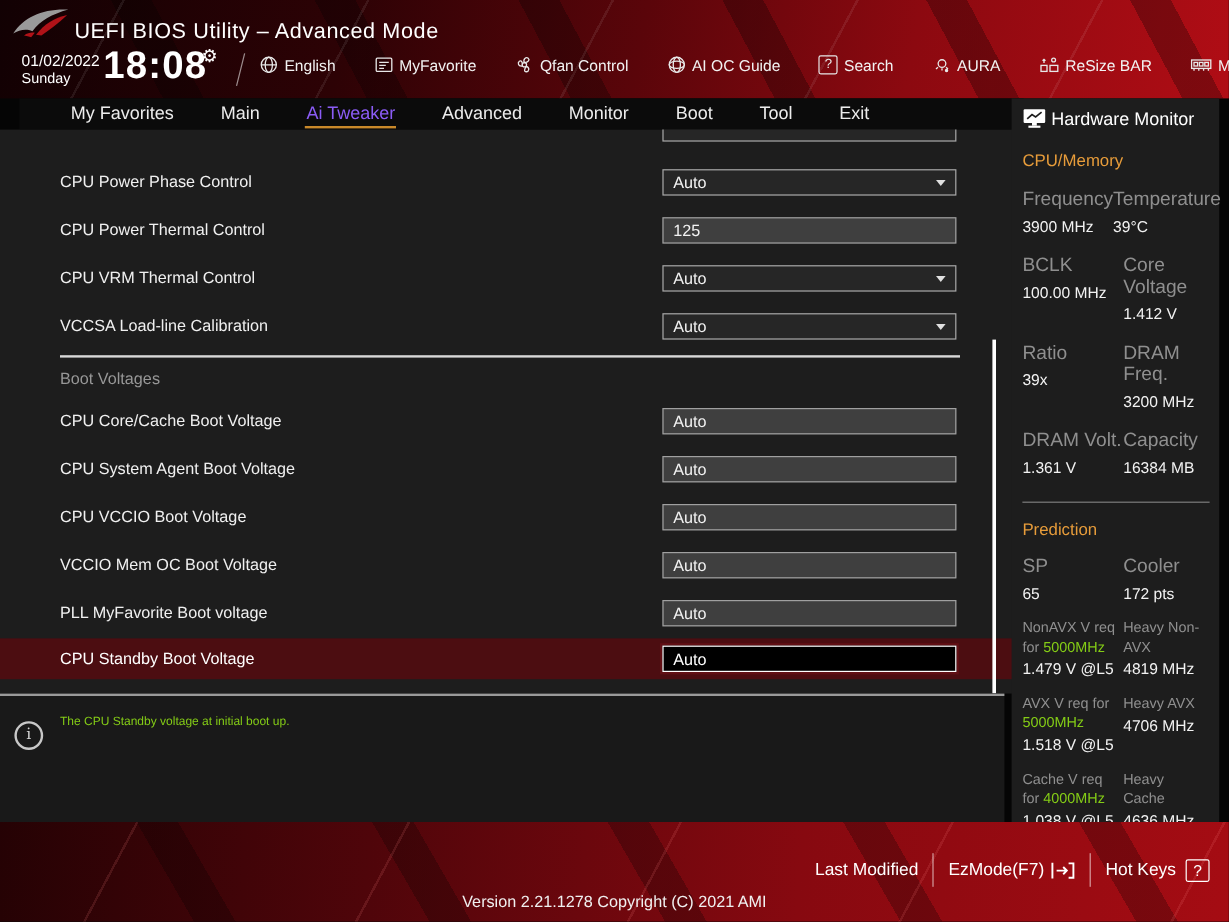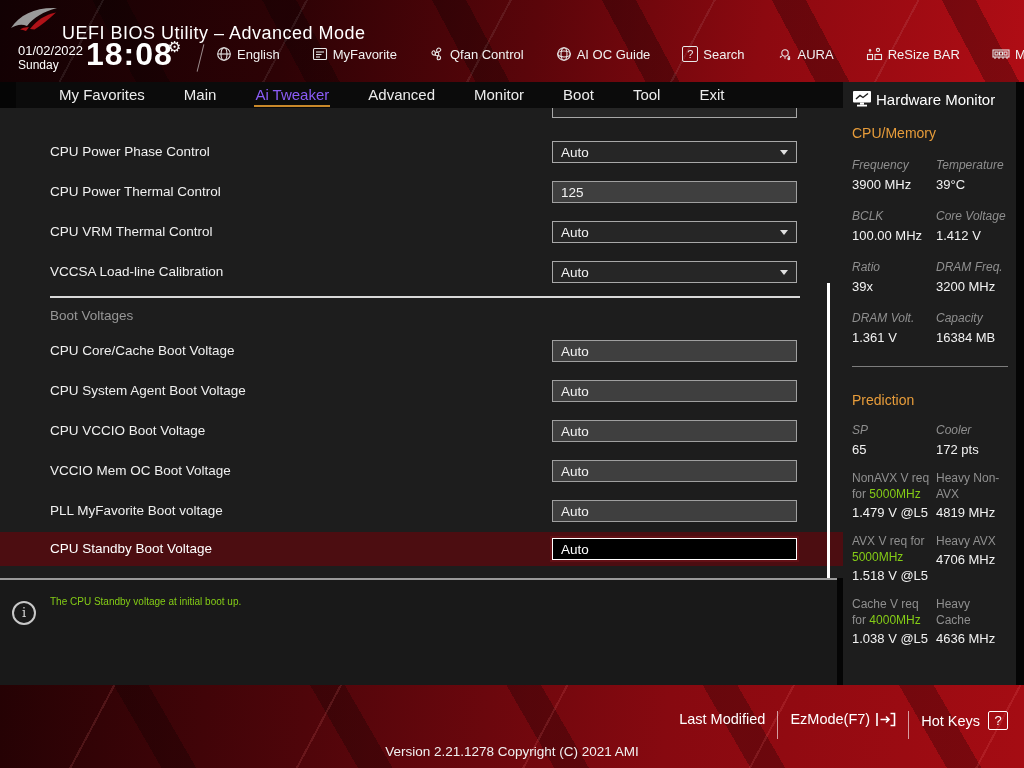--- a/index.html
+++ b/index.html
@@ -8,21 +8,21 @@
   .stage { position:absolute; top:0; left:0; width:1024px; height:768px; }
 
   
   .header { position:absolute; top:0; left:0; width:1024px; height:82px;
     background: linear-gradient(100deg, #120103 0%, #2d0205 28%, #5a050a 52%, #8c0910 74%, #b00d15 100%); }
   .header::before { content:""; position:absolute; inset:0; pointer-events:none;
     background:
       repeating-linear-gradient(118deg, transparent 0 90px, rgba(255,255,255,0.08) 90px 92px, transparent 92px 180px),
       repeating-linear-gradient(62deg, transparent 0 120px, rgba(0,0,0,0.28) 120px 150px); }
   .rog-logo { position:absolute; left:10px; top:5px; width:48px; height:30px; }
-  .hdr-title { position:absolute; left:62px; top:23px; font-size:18px; color:#fff; letter-spacing:0.5px; }
+  .hdr-title { position:absolute; left:62px; top:16px; font-size:18px; color:#fff; letter-spacing:0.5px; }
   .datetime { position:absolute; left:18px; top:43px; color:#fff; line-height:15px; }
   .dt-date { font-size:13px; } .dt-day { font-size:12px; }
   .time-big { position:absolute; left:86px; top:36px; font-size:32px; color:#fff; font-weight:bold; letter-spacing:1px; }
   .time-gear { position:absolute; left:168px; top:38px; font-size:15px; color:#fff;
                font-family:"DejaVu Sans", sans-serif; cursor:pointer; }
   .hdr-divider { position:absolute; left:200px; top:44px; width:1px; height:28px;
                  background:rgba(255,255,255,0.55); transform:rotate(14deg); }
   .toolbar { position:absolute; left:216px; top:46px; display:flex; align-items:flex-end; gap:32px; }
   .tool-item { display:flex; align-items:center; gap:5px; color:#f2f2f2; font-size:13px;
                white-space:nowrap; cursor:pointer; }
@@ -64,36 +64,36 @@
                  font-family:"DejaVu Serif", serif; font-size:13px; }
   .help-text { position:absolute; left:50px; top:16px; font-size:10px; color:#84cc16; }
 
   
   .sidebar { position:absolute; top:82px; left:843px; width:173px; height:603px;
              background:#1d1d1d; padding:6px 8px 0 9px; }
   .hm-header { display:flex; align-items:center; gap:4px; color:#fff; font-size:15px; height:22px; }
   .hm-sec { color:#e79c3a; font-size:14px; margin-top:15px; }
   .stat-row { display:flex; margin-top:17px; }
   .sc1 { width:84px; } .sc2 { flex:1; }
-  .slbl { font-size:12px; color:#8f8f8f;font-style:italic; }
+  .slbl { font-size:16px; color:#8f8f8f; }
   .sval { font-size:13px; color:#f2f2f2; margin-top:5px; }
   .hm-hr { border:none; border-top:1px solid #7d7d7d; margin-top:21px; }
   .pred-row { display:flex; margin-top:13px; }
   .plbl { font-size:12px; color:#8f8f8f; line-height:16px; }
   .pval { font-size:13px; color:#f2f2f2; margin-top:3px; }
   .yel { color:#84cc16; }
 
   
   .footer { position:absolute; top:685px; left:0; width:1024px; height:83px;
     background: linear-gradient(95deg, #250204 0%, #4f050a 30%, #870910 65%, #a50c13 100%); }
   .footer::before { content:""; position:absolute; inset:0; pointer-events:none;
     background:
       repeating-linear-gradient(118deg, transparent 0 100px, rgba(255,130,130,0.14) 100px 102px, transparent 102px 200px),
       repeating-linear-gradient(60deg, transparent 0 140px, rgba(0,0,0,0.25) 140px 170px); }
-  .footer-links { position:absolute; right:16px; top:26px; display:flex; align-items:flex-start; gap:12px;
+  .footer-links { position:absolute; right:16px; top:26px; display:flex; align-items:center; gap:12px;
                   color:#fff; font-size:14.5px; }
   .flink { display:flex; align-items:center; gap:5px; cursor:pointer; white-space:nowrap; }
   .fdiv { width:1px; height:28px; background:rgba(255,255,255,0.6); }
   .hk-badge { display:inline-block; width:20px; height:19px; border:1px solid #fff; border-radius:2px;
               text-align:center; line-height:18px; font-size:13px; margin-left:3px; }
   .version { position:absolute; bottom:9px; width:100%; text-align:center; font-size:13.5px; color:#f0f0f0; }
 </style>
 </head>
 <body>
 
@@ -340,21 +340,21 @@
         <div class="sval">1.361 V</div>
         </div>
       <div class="sc2">
           <div class="slbl">Capacity</div>
         <div class="sval">16384 MB</div>
         </div>
     </div>
 
     <hr class="hm-hr">
 
-    <div class="hm-sec" style="margin-top:25px">Prediction</div>
+    <div class="hm-sec" style="margin-top:14px">Prediction</div>
 
     <div class="stat-row" style="margin-top:15px">
       <div class="sc1">
           <div class="slbl">SP</div>
         <div class="sval">65</div>
         </div>
       <div class="sc2">
           <div class="slbl">Cooler</div>
         <div class="sval">172 pts</div>
         </div>

